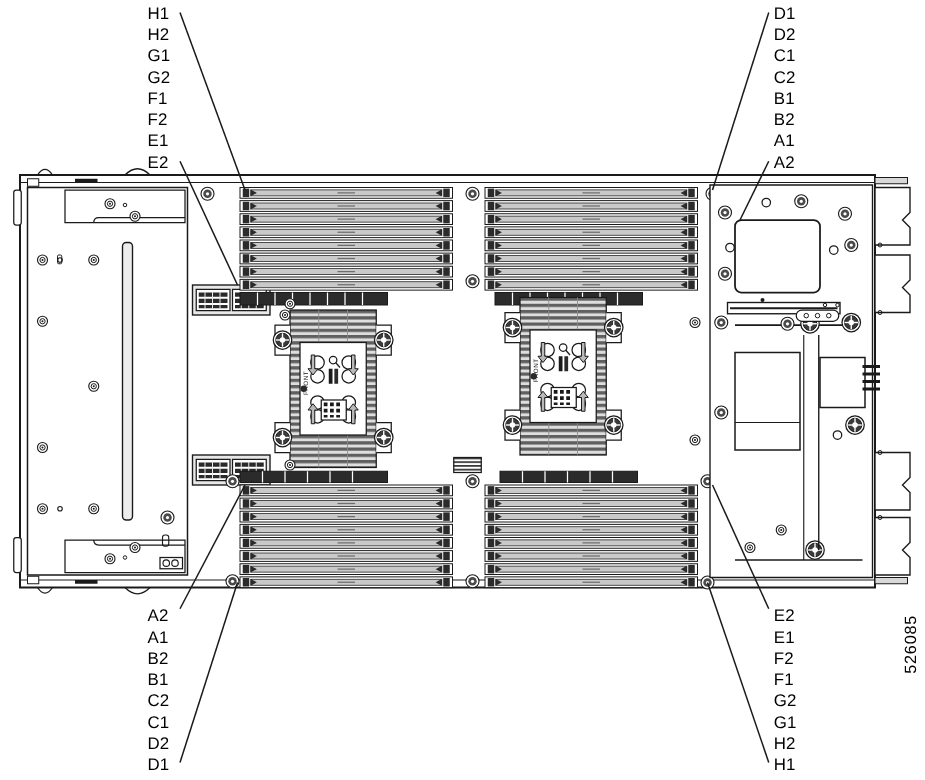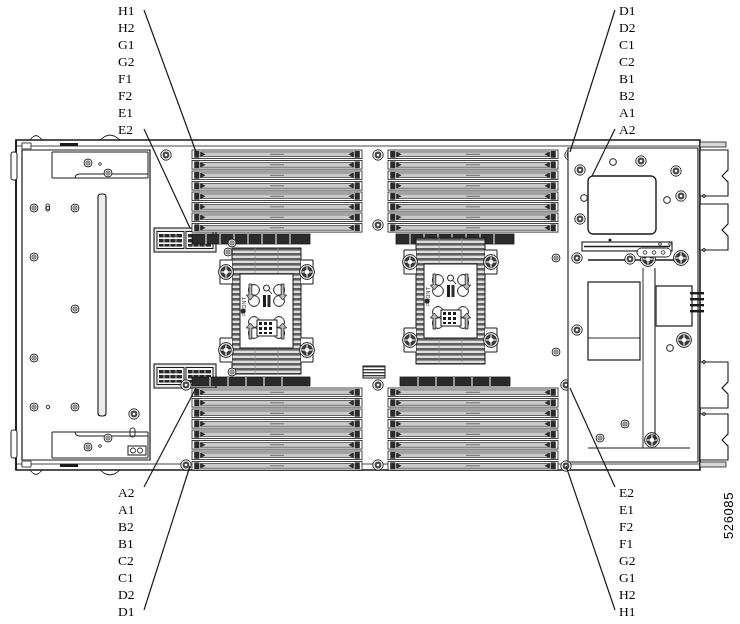--- a/index.html
+++ b/index.html
@@ -4,21 +4,21 @@
 <style>
   * { margin:0; padding:0; box-sizing:border-box; }
   html,body { width:740px; height:624px; background:#ffffff; overflow:hidden; }
   body { font-family:"Liberation Sans", sans-serif; color:#000; }
 
   #figure { position:relative; width:740px; height:624px; background:#fff; }
 
   .svg-layer { position:absolute; left:0; top:0; width:740px; height:624px; }
 
   
-  .callout-col { position:absolute; display:flex; flex-direction:column;font-family:Liberation Serif, serif; }
+  .callout-col { position:absolute; display:flex; flex-direction:column; }
   .callout-col .lbl {
     font-size:13.5px; line-height:17px; height:17px;
     letter-spacing:0.1px; white-space:nowrap; color:#000;
   }
 
   #callouts-top-left    { left:118px; top:2px;   }
   #callouts-top-right   { left:619px; top:2px;   }
   #callouts-bottom-left { left:118px; top:484px; }
   #callouts-bottom-right{ left:619px; top:484px; }
 

